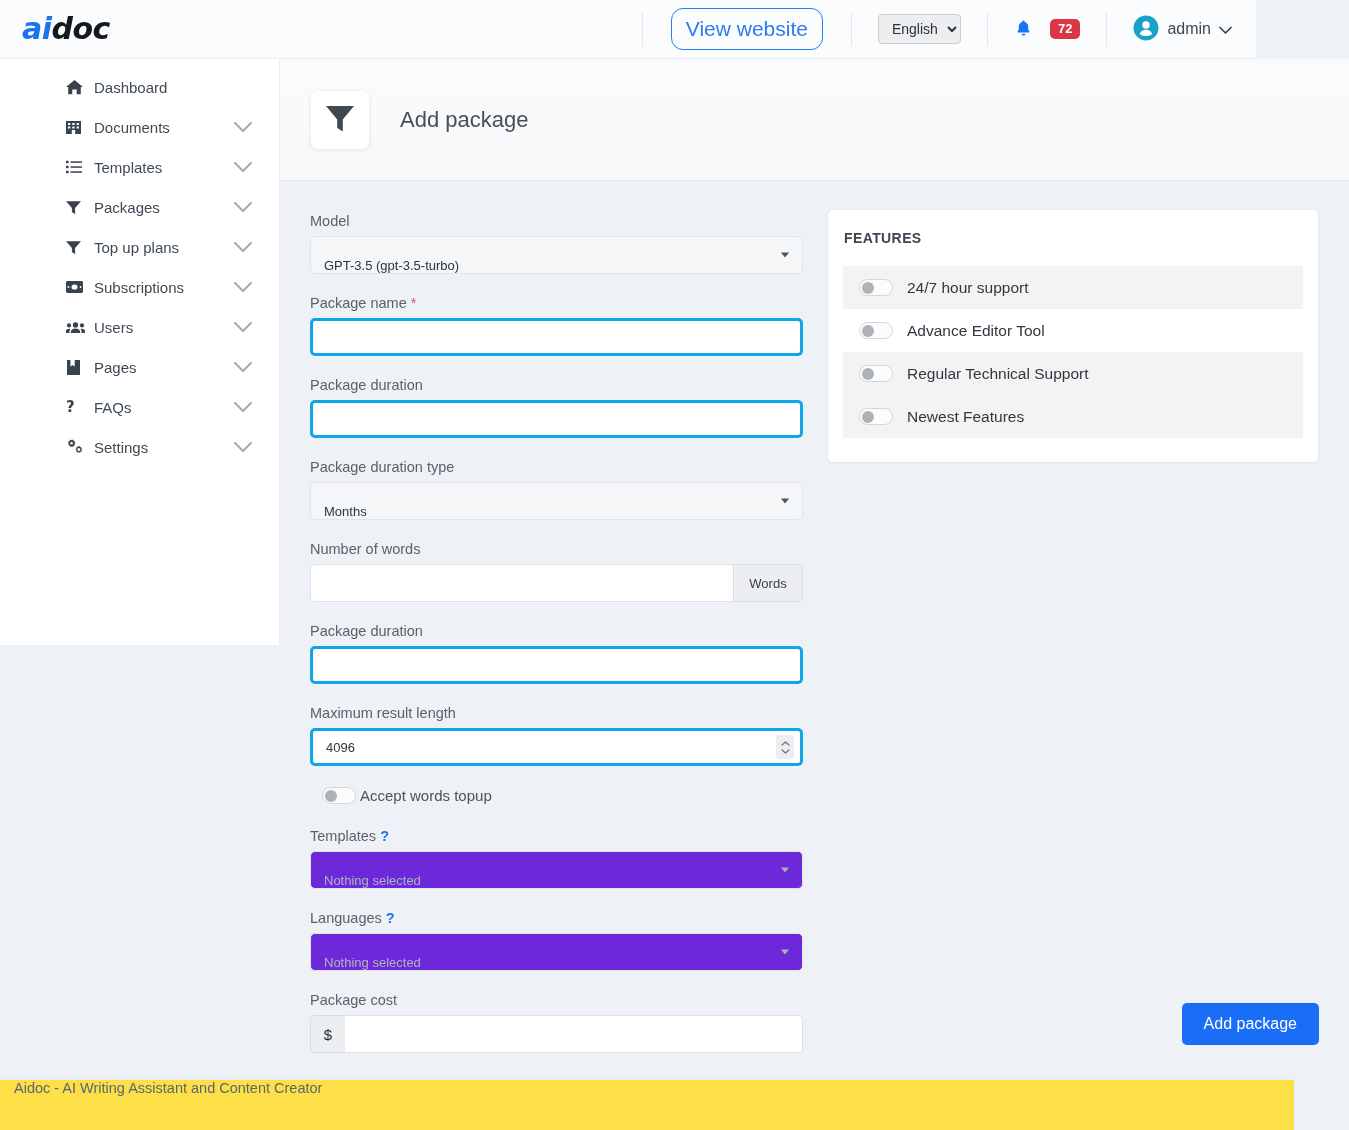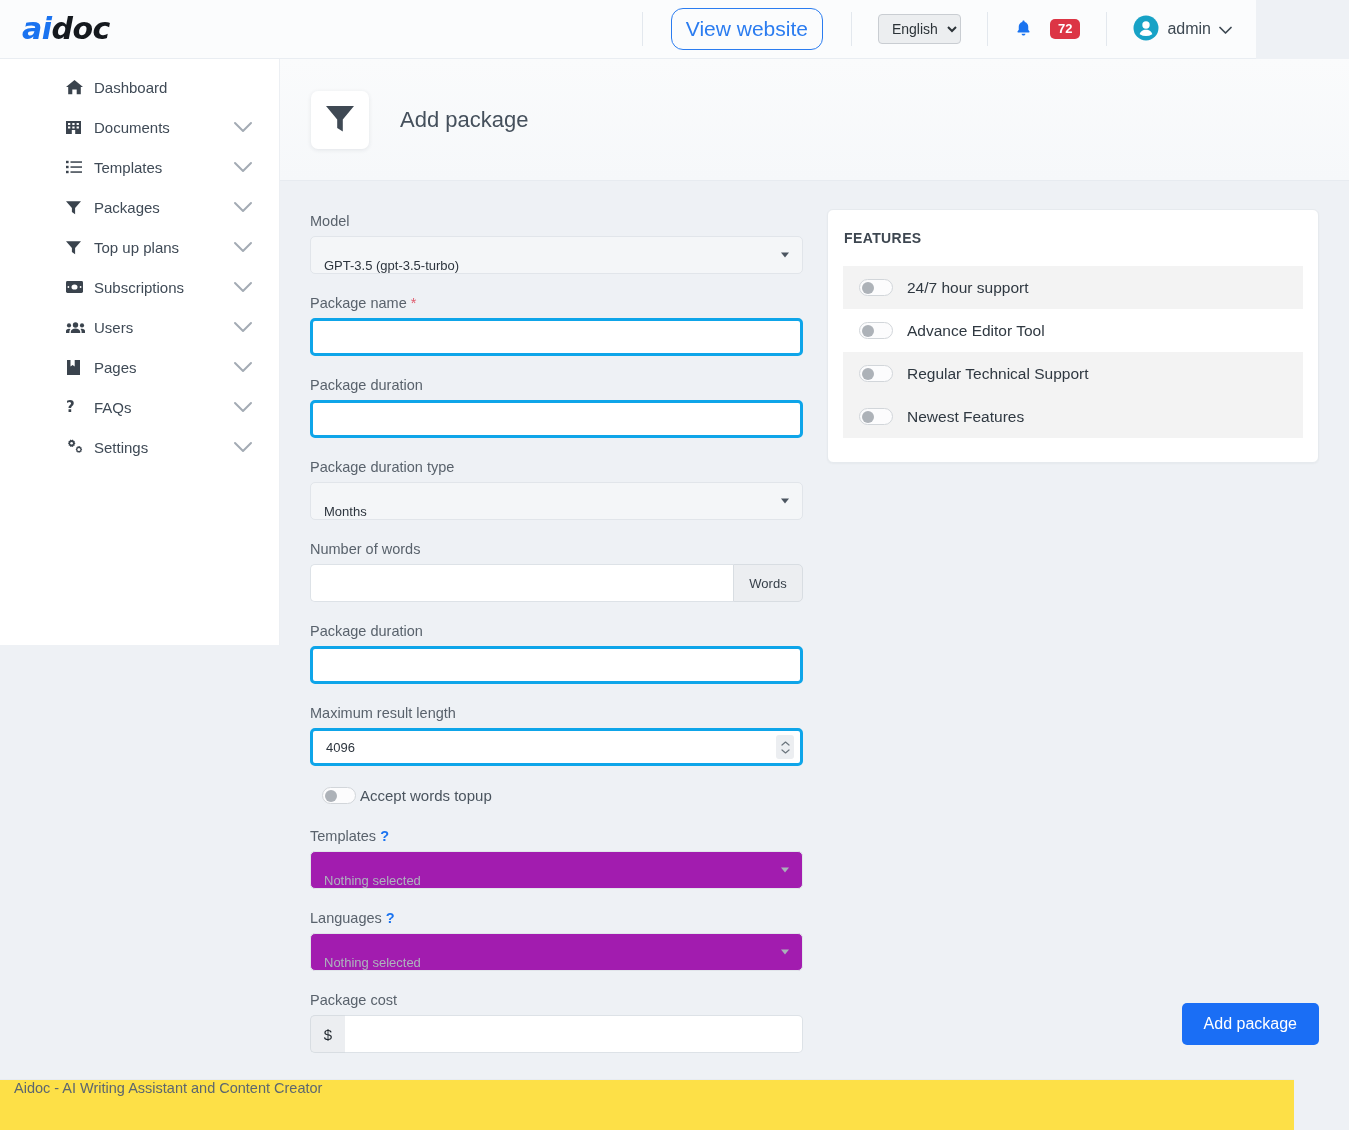--- a/index.html
+++ b/index.html
@@ -164,21 +164,21 @@
     outline:none;
     display:flex; align-items:flex-end;
   }
   .select-ctl{
     background:#f4f6f8;
     border:1px solid #e1e5ea;
     position:relative;
     cursor:pointer;
     height:38px;
   }
-  .select-ctl.muted{ color:#adb5bd; background:#a21caf; }
+  .select-ctl.muted{ color:#adb5bd; background:#6d28d9; }
   .caret{
     position:absolute; right:13px; top:50%; transform:translateY(-50%);
     width:0;height:0;
     border-left:4.5px solid transparent;
     border-right:4.5px solid transparent;
     border-top:5.5px solid #4b5560;
   }
   .select-ctl.muted .caret{ border-top-color:#a9b1b9; }
 
   .input-ctl{

